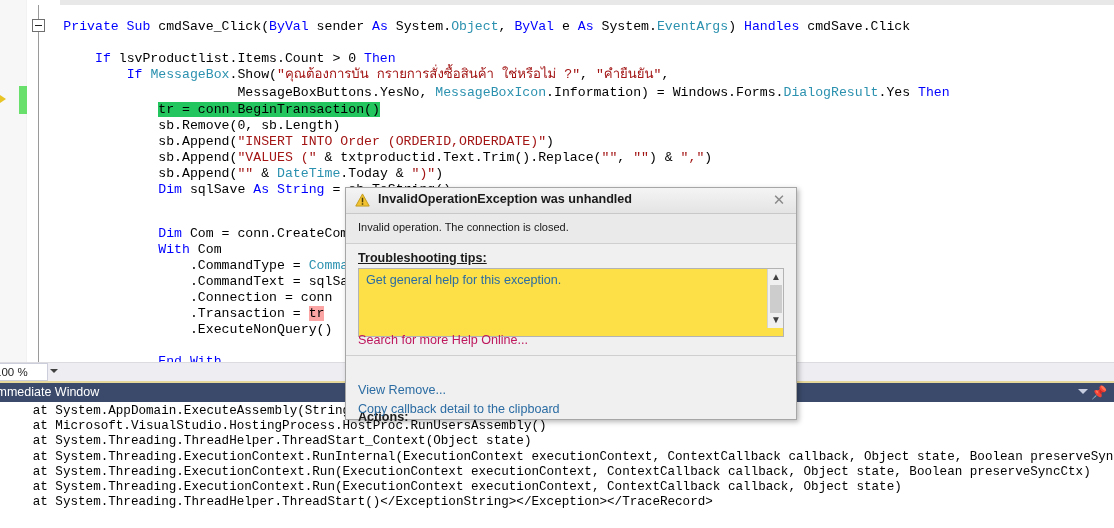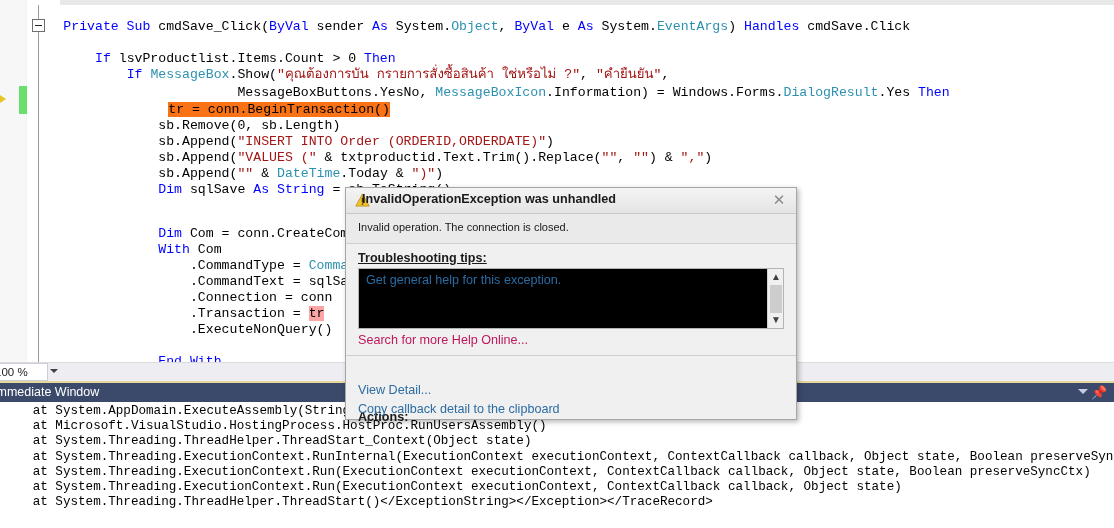--- a/index.html
+++ b/index.html
@@ -67,21 +67,21 @@
     font-family: "Liberation Mono", "DejaVu Sans Mono", monospace;
     font-size: 13.2px;
     line-height: 16px;
     white-space: pre;
     color: #000000;
   }
   .ln { position: absolute; white-space: pre; }
   .kw   { color: #0000ff; }
   .type { color: #2b91af; }
   .str  { color: #a31515; }
-  .hl   { background: #f97316; margin-left: 10px; }     
+  .hl   { background: #22c55e; }     
   .sel  { background: #fca5a5; }
 
   
   #hscroll-row {
     position: absolute; left: 0; top: 362px; width: 1114px; height: 20px;
     background: #eeeef2;
     border-top: 1px solid #dcdce0;
     box-sizing: border-box;
   }
   #zoombox {
@@ -162,43 +162,43 @@
     position: relative;
     height: 25px;
     background: linear-gradient(to bottom, #f4f4f4, #e4e4e4);
     border-bottom: 1px solid #c8c8c8;
   }
   #exc-warn-icon {
     position: absolute; left: 9px; top: 5px;
     width: 15px; height: 14px;
   }
   #exc-title {
-    position: absolute; left: 16px; top: 4px;
+    position: absolute; left: 32px; top: 4px;
     font-size: 12.6px; font-weight: bold; color: #1a1a1a;
   }
   #exc-close {
     position: absolute; right: 8px; top: 3px;
     font-size: 15px; color: #8a8a8a; line-height: 18px;
     width: 18px; text-align: center;
   }
   #exc-msg {
     position: absolute; left: 0; top: 26px; width: 450px; height: 30px;
     background: #eaeaea;
     border-bottom: 1px solid #cfcfcf;
     font-size: 11px; color: #1a1a1a;
     padding: 7px 0 0 12px; box-sizing: border-box;
   }
   #exc-tips-label {
     position: absolute; left: 12px; top: 63px;
     font-size: 12.6px; font-weight: bold; color: #1a1a1a; text-decoration: underline;
   }
   #exc-tips-box {
     position: absolute; left: 12px; top: 80px;
-    width: 426px; height: 61px;
-    background: #000000;
+    width: 426px; height: 69px;
+    background: #fde047;
     border: 1px solid #b3b3b3;
     box-sizing: border-box;
   }
   #exc-tip-link {
     position: absolute; left: 7px; top: 4px;
     font-size: 12.6px; color: #2b6ca3;
   }
   #tips-scroll {
     position: absolute; right: 0px; top: 0px;
     width: 16px; height: 59px;
@@ -292,15 +292,15 @@
       <div id="tips-thumb"></div>
       <div class="arr dn">▼</div>
     </div>
   </div>
 
   <div id="exc-search-link" class="lnk">Search for more Help Online...</div>
 
   <div id="exc-divider"></div>
 
   <div id="exc-actions-label">Actions:</div>
-  <div id="exc-action-1" class="lnk">View Detail...</div>
+  <div id="exc-action-1" class="lnk">View Remove...</div>
   <div id="exc-action-2" class="lnk">Copy callback detail to the clipboard</div>
 </div>
 
 </body></html>

